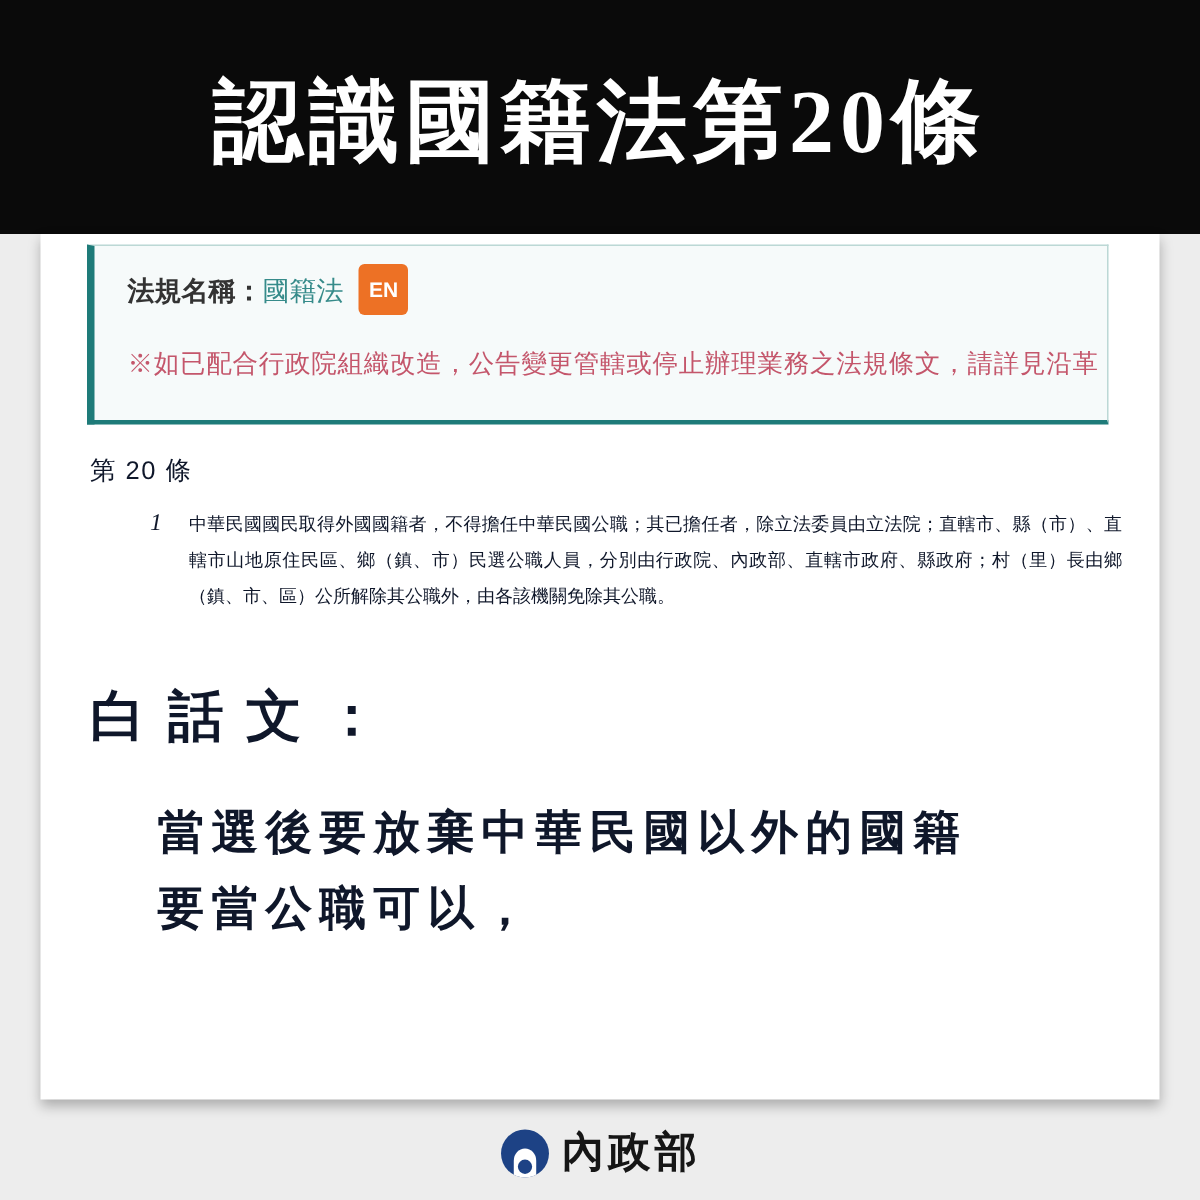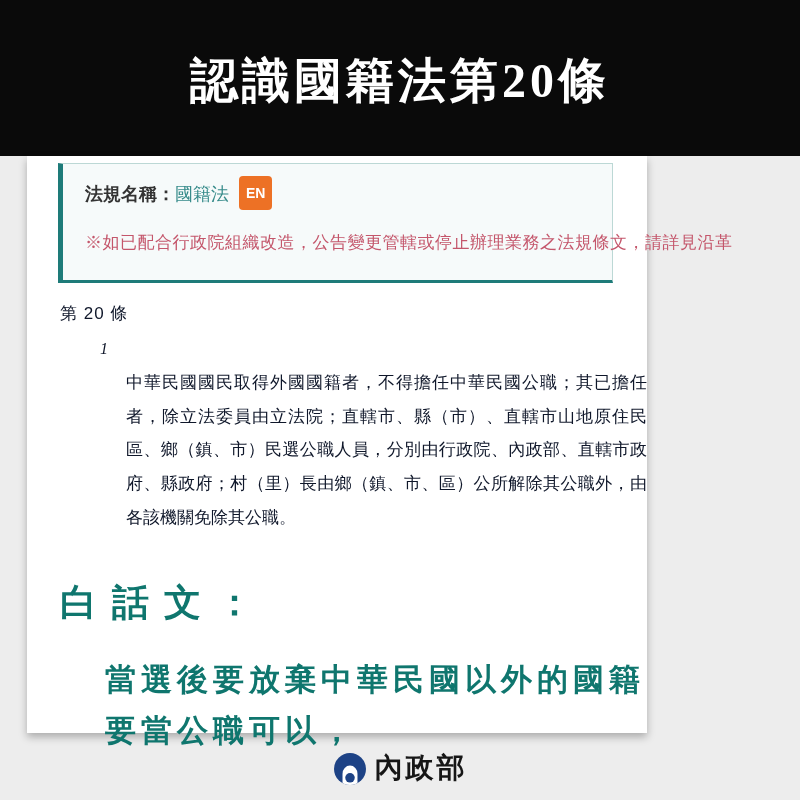--- a/index.html
+++ b/index.html
@@ -15,30 +15,30 @@
   .banner {
     position: absolute; top: 0; left: 0;
     width: 800px; height: 156px;
     background: #0a0a0a;
     display: flex; align-items: center; justify-content: center;
   }
   .banner-title {
     color: #ffffff;
     font-family: "Liberation Serif", serif;
     font-weight: bold;
-    font-size: 48px;
+    font-size: 60px;
     letter-spacing: 4px;
     white-space: nowrap;
     padding-top: 6px;
   }
 
   
   .panel {
     position: absolute; top: 156px; left: 27px;
-    width: 620px; height: 577px;
+    width: 746px; height: 577px;
     background: #ffffff;
     box-shadow: 0 4px 8px rgba(0,0,0,0.28);
   }
 
   
   .law-card {
     margin: 7px 34px 0 31px;
     background: #f6fafa;
     border: 1px solid #bcd8d5;
     border-left: 5px solid #1e7b79;
@@ -76,28 +76,27 @@
     font-family: "Liberation Serif", serif;
     font-style: italic;
     font-size: 16px;
     width: 26px;
     margin-left: 40px;
     flex: none;
     padding-top: 2px;
   }
   .para-text {
     width: 622px;
-    font-size: 17px;
+    font-size: 12px;
     line-height: 1.98;
     text-align: justify;
-    margin-top: 28px;
   }
 
   
-  .plain { margin: 44px 0 0 33px; color: #0f766e; }
+  .plain { margin: 44px 0 0 33px; color: #0f172a; }
   .plain-heading {
     font-family: "Liberation Serif", serif;
     font-weight: bold;
     font-size: 37px;
     letter-spacing: 15px;
   }
   .plain-lines { margin: 27px 0 0 45px; }
   .plain-line {
     font-family: "Liberation Serif", serif;
     font-weight: bold;

